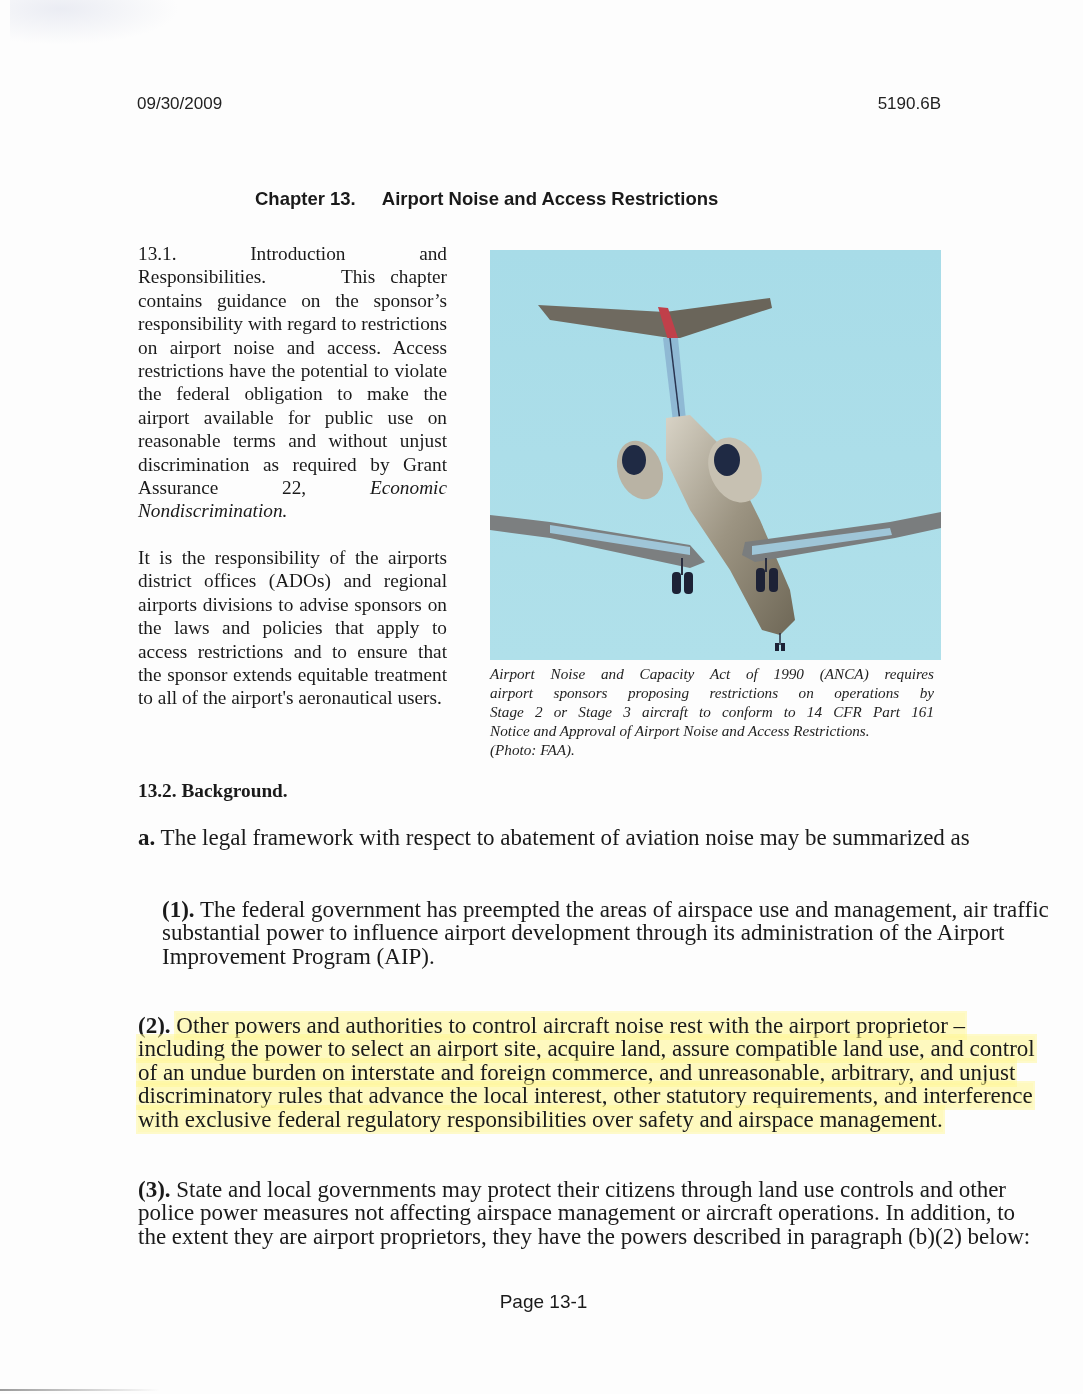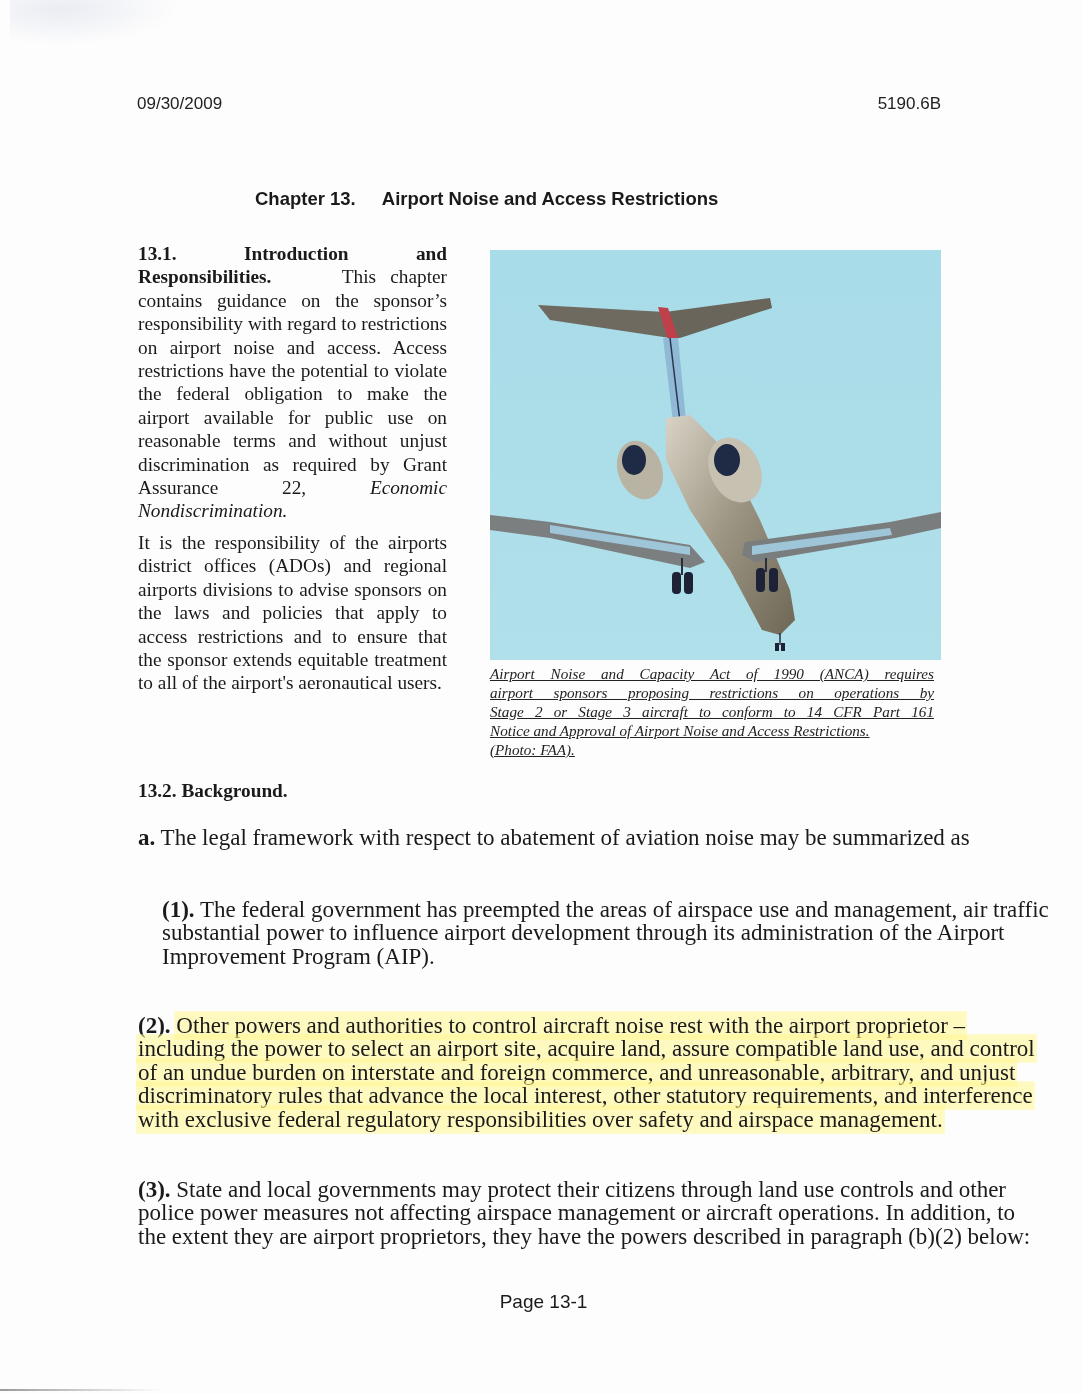--- a/index.html
+++ b/index.html
@@ -27,33 +27,33 @@
       position: absolute; top: 188px; left: 255px;
       font-family: "Liberation Sans", "DejaVu Sans", sans-serif;
       font-weight: bold; font-size: 18.5px; color: #1a1a1a; white-space: pre;
     }
     .chapter-title .gap { display: inline-block; width: 26px; }
     .left-col {
       position: absolute; left: 138px; top: 242px; width: 309px;
       font-size: 19.3px; line-height: 23.4px; text-align: justify;
     }
     .left-col p { margin: 0; }
-    .left-col p + p { margin-top: 8px; }
-    .sec-head { font-weight: bold; }
+    .left-col p + p { margin-top: 23px; }
+    .sec-head { font-weight: normal; }
     .photo {
       position: absolute; left: 490px; top: 250px; width: 451px; height: 410px;
       background: #aadde9; overflow: hidden;
     }
     .photo svg { display: block; }
     .caption {
       position: absolute; left: 490px; top: 664px; width: 444px;
       font-style: italic; font-size: 15.2px; line-height: 19px; text-align: justify;
       text-align-last: left; color: #222;
     }
-    .caption .cl { display: block; text-align: justify; text-align-last: justify; text-decoration: underline; }
+    .caption .cl { display: block; text-align: justify; text-align-last: justify; }
     .caption .cl.last { text-align-last: left; }
     .bg-head {
       position: absolute; left: 138px; top: 780px;
       font-weight: bold; font-size: 19.3px;
     }
     .body-para {
       position: absolute; left: 138px; width: 805px;
       font-size: 23px; line-height: 23.4px; text-align: justify;
     }
     .body-para .ln { display: block; text-align: justify; text-align-last: justify; white-space: nowrap; }

